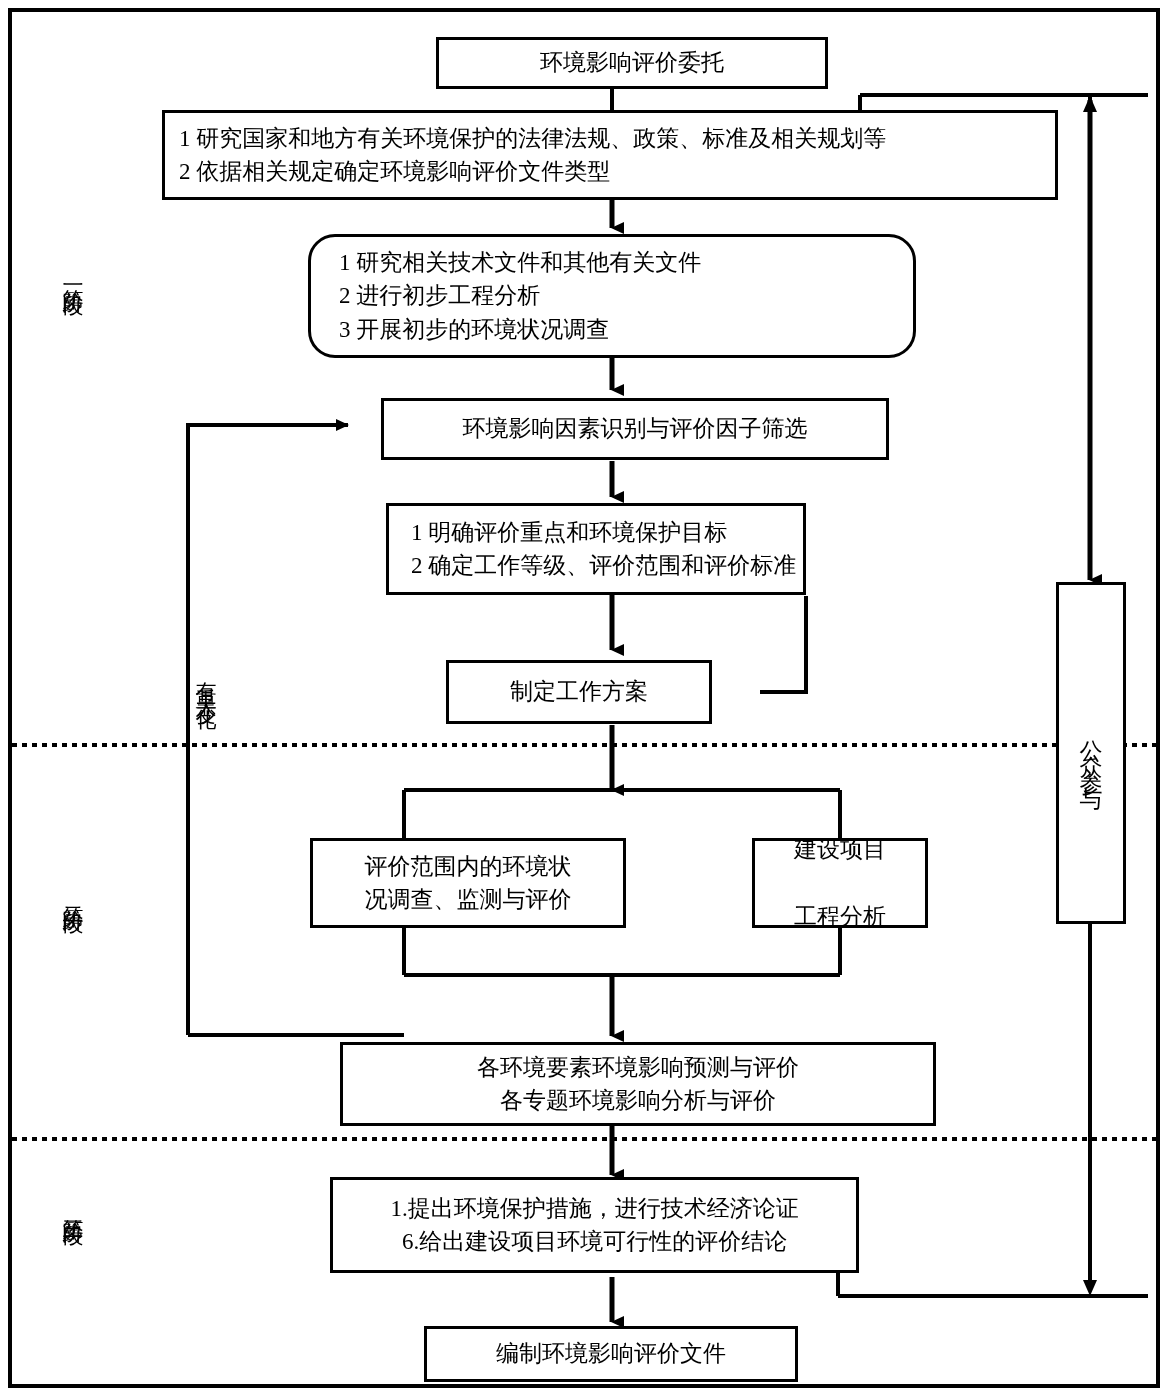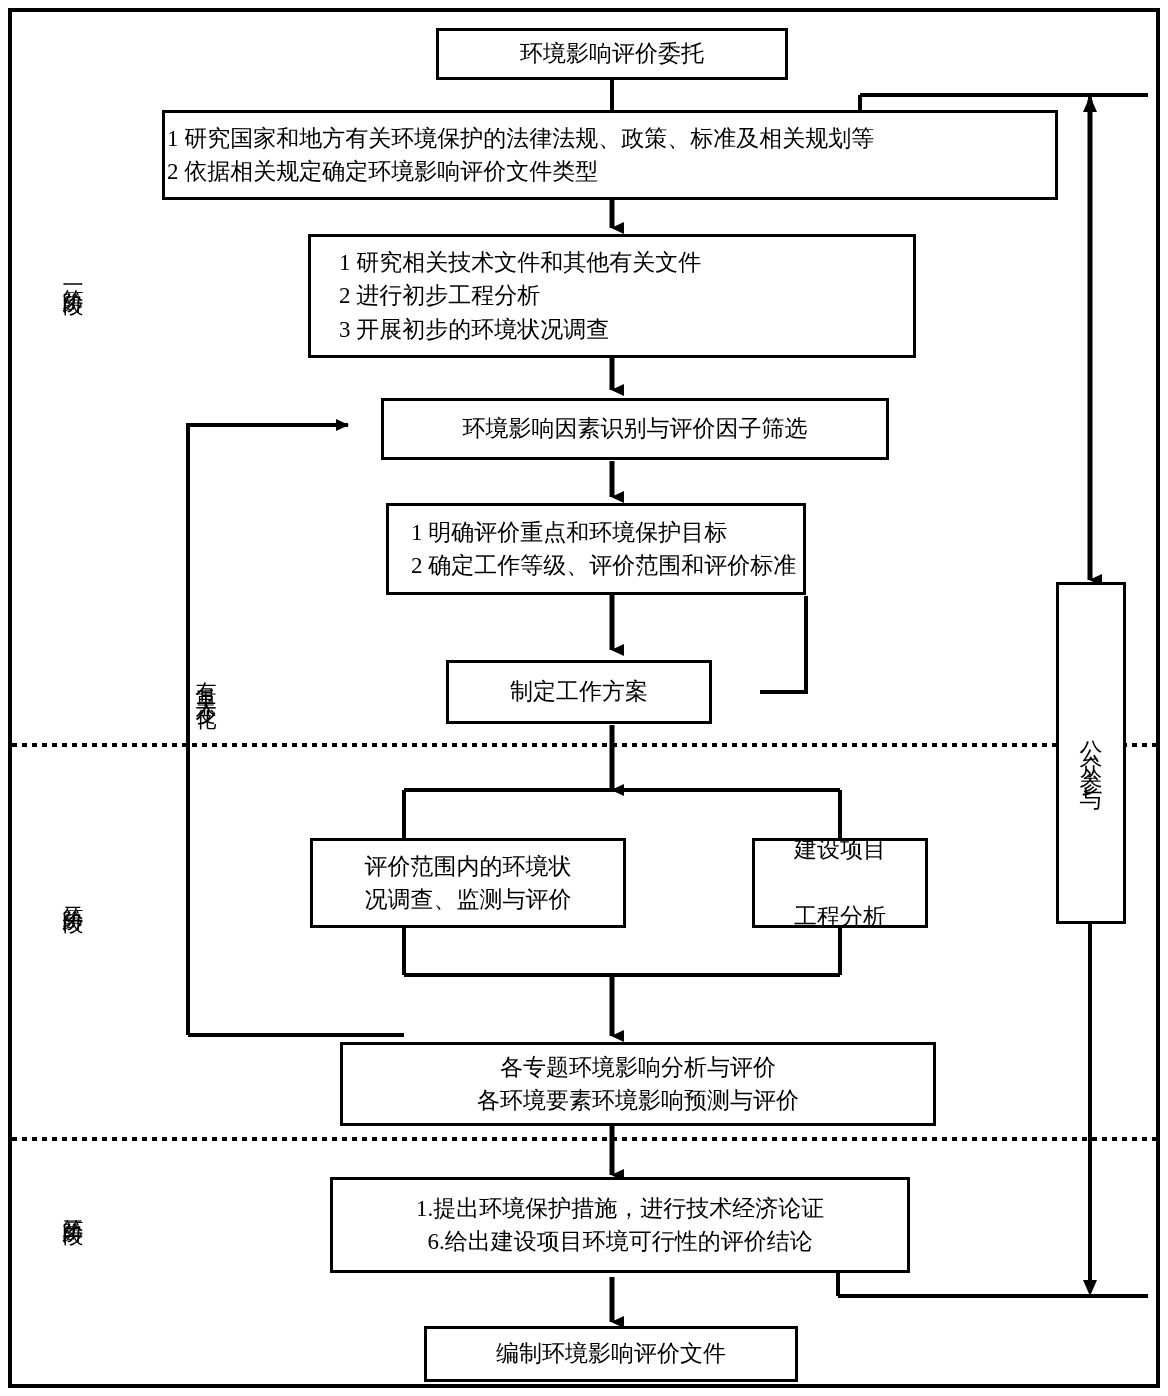--- a/index.html
+++ b/index.html
@@ -22,21 +22,21 @@
     flex-direction:column;
     justify-content:center;
     color:#000;
     font-size:23px;
     line-height:1.45;
     z-index:3;
   }
   .node.center{align-items:center;text-align:center;}
   .node.left{align-items:flex-start;text-align:left;}
   .node .ln{display:block;white-space:pre;}
-  .node.left{padding-left:2px;}
+  .node.left{padding-left:14px;}
 
   .vbox{
     position:absolute;
     box-sizing:border-box;
     border:3px solid #000;
     background:#fff;
     display:flex;
     align-items:center;
     justify-content:center;
     z-index:3;
@@ -161,30 +161,30 @@
     </g>
 
     <g>
       <line x1="1090" y1="923" x2="1090" y2="1286" stroke="#000" stroke-width="4"></line>
       <path d="M1083,1280 L1097,1280 L1090,1296 Z" fill="#000"></path>
       <path d="M838,1296 L1148,1296" fill="none" stroke="#000" stroke-width="4"></path>
       <path d="M838,1296 L838,1250" fill="none" stroke="#000" stroke-width="4"></path>
     </g>
   </svg>
 
-  <div class="node center" style="left:436px; top:28px; width:352px; height:52px;">
+  <div class="node center" style="left:436px; top:37px; width:392px; height:52px;">
     <span class="ln">环境影响评价委托</span>
   </div>
 
   <div class="node left" style="left:162px; top:110px; width:896px; height:90px;">
     <span class="ln">1 研究国家和地方有关环境保护的法律法规、政策、标准及相关规划等</span>
     <span class="ln">2 依据相关规定确定环境影响评价文件类型</span>
   </div>
 
-  <div class="node left" style="left:308px; top:234px; width:608px; height:124px; padding-left:28px;">
+  <div class="node left" style="left:308px; top:234px; width:608px; height:124px; padding-left:28px;border-radius:27px;">
     <span class="ln">1 研究相关技术文件和其他有关文件</span>
     <span class="ln">2 进行初步工程分析</span>
     <span class="ln">3 开展初步的环境状况调查</span>
   </div>
 
   <div class="node center" style="left:358px; top:398px; width:508px; height:62px;margin-left:23px;">
     <span class="ln">环境影响因素识别与评价因子筛选</span>
   </div>
 
   <div class="node left" style="left:386px; top:503px; width:420px; height:92px; padding-left:22px;">
@@ -200,25 +200,25 @@
     <span class="ln">评价范围内的环境状</span>
     <span class="ln">况调查、监测与评价</span>
   </div>
 
   <div class="node center" style="left:752px; top:838px; width:176px; height:90px;gap:33px;">
     <span class="ln">建设项目</span>
     <span class="ln">工程分析</span>
   </div>
 
   <div class="node center" style="left:340px; top:1042px; width:596px; height:84px;">
+    <span class="ln">各环境要素环境影响预测与评价</span>
     <span class="ln">各专题环境影响分析与评价</span>
-    <span class="ln">各环境要素环境影响预测与评价</span>
-  </div>
-
-  <div class="node center" style="left:330px; top:1177px; width:580px; height:96px;">
+  </div>
+
+  <div class="node center" style="left:330px; top:1177px; width:529px; height:96px;">
     <span class="ln">1.提出环境保护措施，进行技术经济论证</span>
     <span class="ln">6.给出建设项目环境可行性的评价结论</span>
   </div>
 
   <div class="node center" style="left:424px; top:1326px; width:374px; height:56px;">
     <span class="ln">编制环境影响评价文件</span>
   </div>
 
   <div class="vbox" style="left:1056px; top:582px; width:70px; height:342px;">
     <span class="vtext">公众参与</span>

